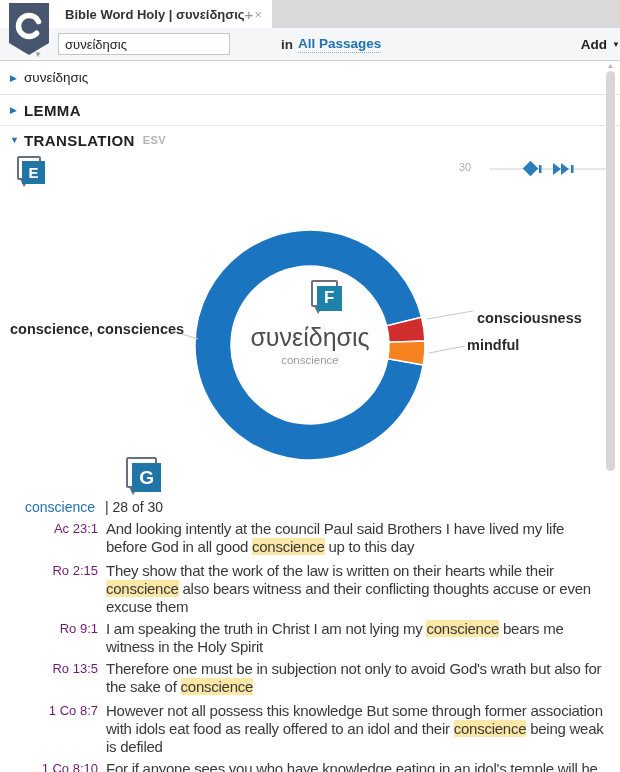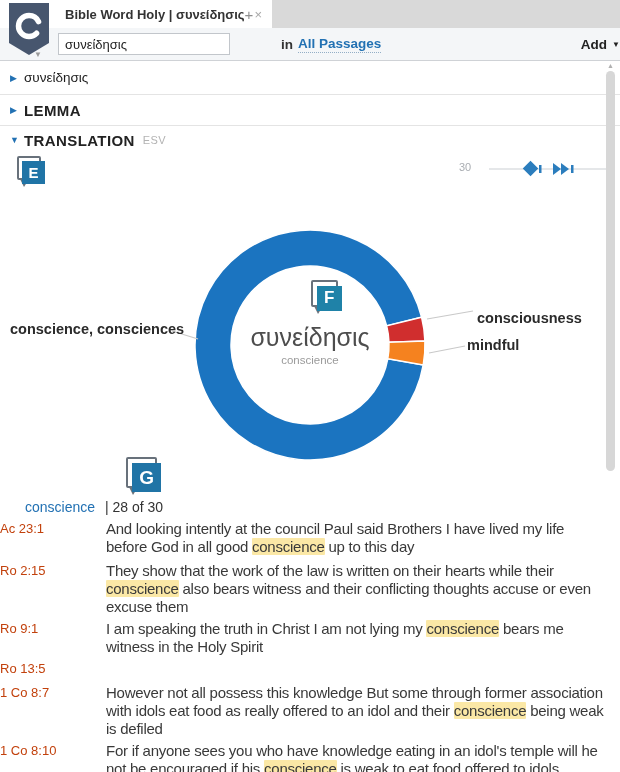--- a/index.html
+++ b/index.html
@@ -37,21 +37,21 @@
   
   .content{position:absolute;top:61px;left:0;right:0;bottom:0;background:#fff;overflow:hidden;}
 
   .section-row{display:flex;align-items:center;padding-left:10px;border-bottom:1px solid #e4e4e4;}
   .section-row.r1{height:33px;}
   .section-row.r2{height:30px;}
   .section-row.r3{height:28px;border-bottom:none;}
   .tri{width:14px;color:#2271b3;font-size:9px;}
   .sec-label-g{font-size:13.5px;color:#1c1c1c;}
   .sec-label{font-size:15px;font-weight:700;color:#222;letter-spacing:.4px;}
-  .sec-version{font-size:11px;font-weight:400;color:#b3b3b3;letter-spacing:.4px;margin-left:8px;}
+  .sec-version{font-size:11px;font-weight:700;color:#b3b3b3;letter-spacing:.4px;margin-left:8px;}
 
   
   .res-icon{position:absolute;}
   .res-icon .bubble{position:absolute;left:0;top:0;right:4px;bottom:4px;
                     border:2px solid #68717b;border-radius:2px;background:#fff;}
   .res-icon .tail{position:absolute;left:3px;bottom:-3px;width:0;height:0;
                   border-left:4px solid transparent;border-right:5px solid transparent;
                   border-top:8px solid #68717b;}
   .res-icon .letter{position:absolute;right:0;bottom:0;width:82%;height:82%;
                     display:flex;align-items:center;justify-content:center;
@@ -79,21 +79,21 @@
   .callout-rb{left:467px;top:276px;}
 
   
   .results-header{position:absolute;left:25px;top:438px;font-size:14px;}
   .results-word{color:#2271b3;cursor:pointer;}
   .results-count{color:#333;margin-left:6px;}
 
   .verses{position:absolute;left:0;top:459px;right:16px;}
   .verse-row{display:flex;margin-bottom:4px;}
   .verse-row.group{margin-top:6px;}
-  .verse-ref{flex:0 0 98px;color:#c2410c;font-size:13px;line-height:18px;
+  .verse-ref{flex:0 0 98px;text-align:right;color:#701a75;font-size:13px;line-height:18px;
              white-space:nowrap;cursor:pointer;}
   .verse-text{flex:1;padding-left:8px;font-size:15px;line-height:18px;color:#393939;
               letter-spacing:-0.25px;}
   .hl{background:#fbe8a6;border-radius:1px;}
 
   
   .scrollbar{position:absolute;top:0;right:4px;width:11px;bottom:0;}
   .scroll-up{position:absolute;top:1px;left:2px;font-size:7px;color:#b0b0b0;}
   .scroll-thumb{position:absolute;top:10px;left:1px;width:9px;height:400px;
                 background:#d7d7d7;border-radius:5px;}
@@ -202,20 +202,21 @@
         <div class="verse-row group">
           <span class="verse-ref">Ro 2:15</span>
           <span class="verse-text"><span>They show that the work of the law is written on their hearts while their </span><span class="hl">conscience</span><span> also bears witness and their conflicting thoughts accuse or even excuse them</span></span>
         </div>
         <div class="verse-row">
           <span class="verse-ref">Ro 9:1</span>
           <span class="verse-text"><span>I am speaking the truth in Christ I am not lying my </span><span class="hl">conscience</span><span> bears me witness in the Holy Spirit</span></span>
         </div>
         <div class="verse-row">
           <span class="verse-ref">Ro 13:5</span>
+          <span class="verse-text"><span>Therefore one must be in subjection not only to avoid God's wrath but also for the sake of </span><span class="hl">conscience</span></span>
         </div>
         <div class="verse-row group">
           <span class="verse-ref">1 Co 8:7</span>
           <span class="verse-text"><span>However not all possess this knowledge But some through former association with idols eat food as really offered to an idol and their </span><span class="hl">conscience</span><span> being weak is defiled</span></span>
         </div>
         <div class="verse-row">
           <span class="verse-ref">1 Co 8:10</span>
           <span class="verse-text"><span>For if anyone sees you who have knowledge eating in an idol's temple will he not be encouraged if his </span><span class="hl">conscience</span><span> is weak to eat food offered to idols</span></span>
         </div>
       </div>

